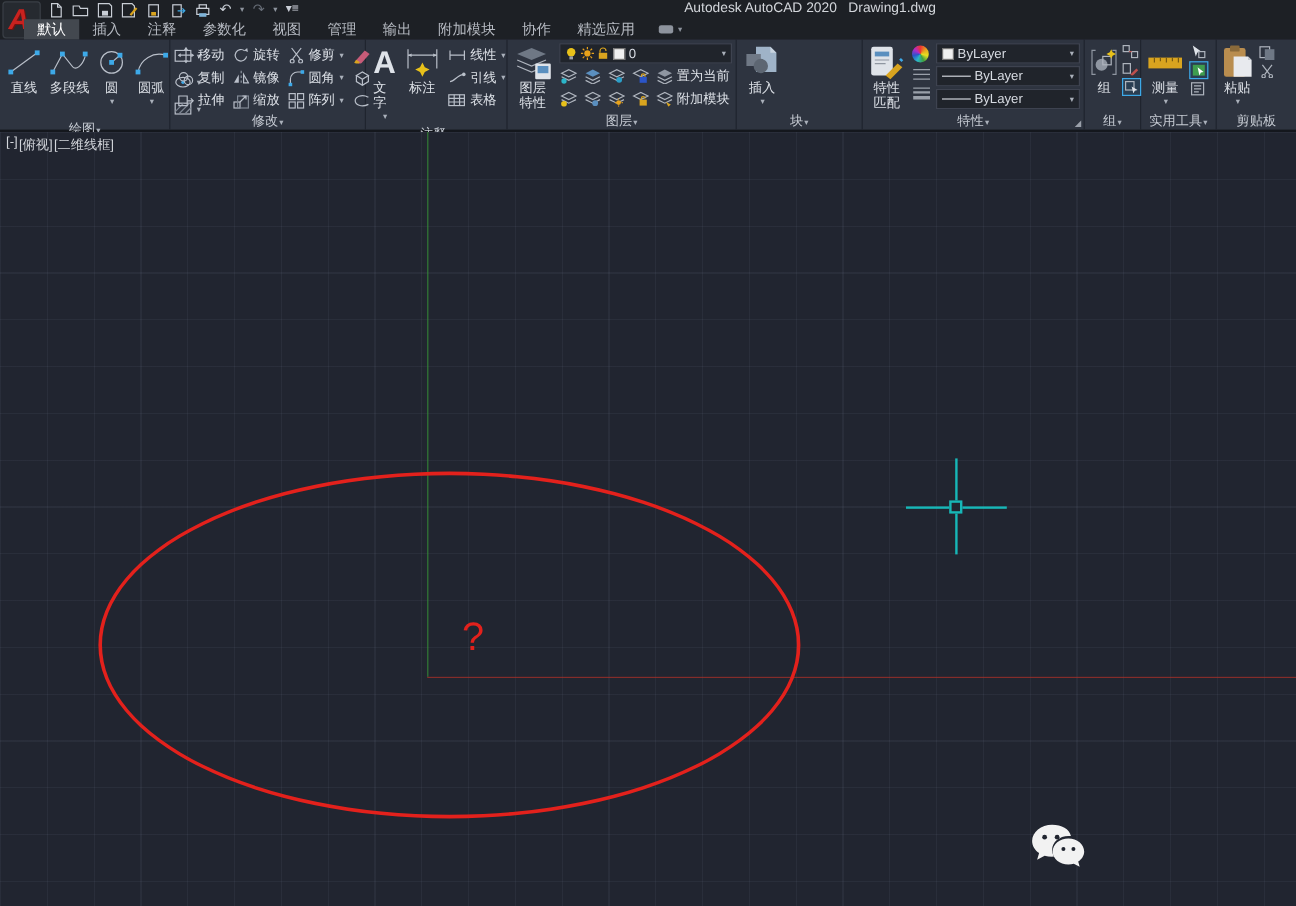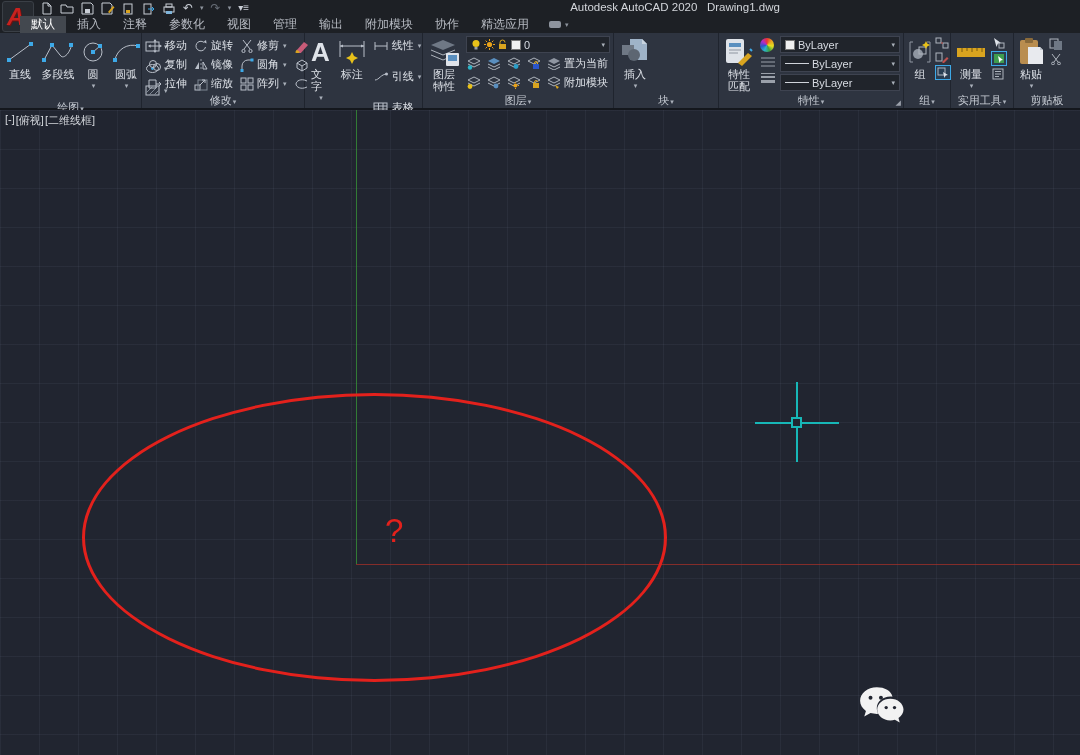--- a/index.html
+++ b/index.html
@@ -312,21 +312,21 @@
         <span class="icon-area">
           <svg width="32" height="28">
               <path d="M4 3v16M28 3v16" stroke="#b9bfc9"></path>
               <path d="M4 8h24" stroke="#b9bfc9"></path>
               <path d="M4 8l3-1.5v3zM28 8l-3-1.5v3z" fill="#b9bfc9"></path>
               <path d="M16 14l2 4 4 2-4 2-2 4-2-4-4-2 4-2z" fill="#e8c11a"></path>
             </svg>
         </span>
           <span>标注</span>
       </div>
-      <div class="scol" style="gap:12px">
+      <div class="scol" style="gap:0">
         <div class="sitem dd">
           <svg width="16" height="10">
               <path d="M2 1v8M14 1v8M2 5h12" stroke="#b9bfc9"></path>
             </svg>
           <span>线性</span>
         </div>
         <div class="sitem dd">
           <svg width="16" height="10">
               <path d="M14 2C8 2 6 8 2 8" stroke="#b9bfc9" fill="none"></path>
               <circle cx="13.5" cy="2" r="1.5" fill="#b9bfc9"></circle>

